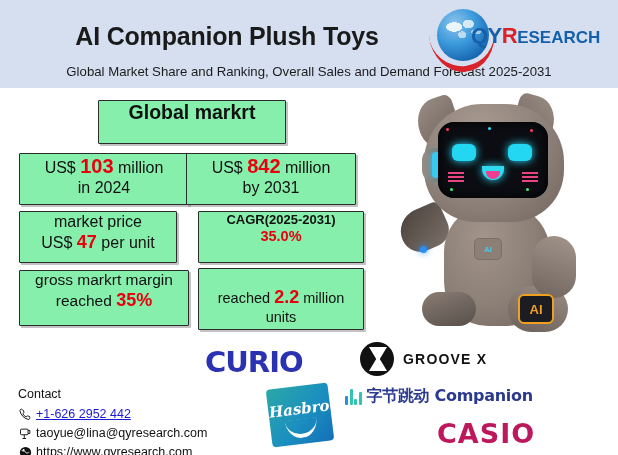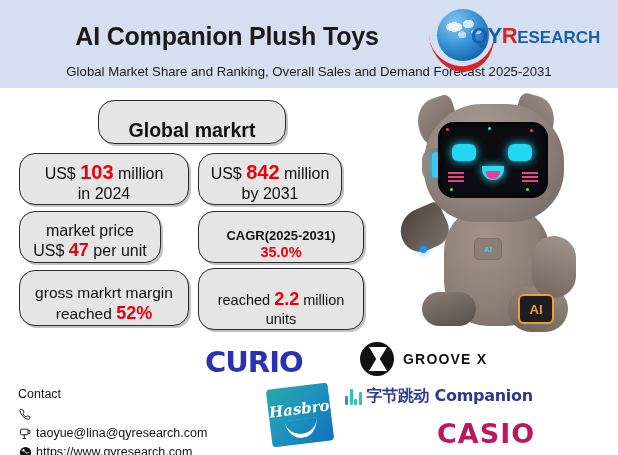--- a/index.html
+++ b/index.html
@@ -46,31 +46,31 @@
     border-bottom:6px solid #d8232a;border-radius:0 0 50% 50%/0 0 100% 100%;
     transform:rotate(-7deg);
   }
   .qyr .ltxt{position:absolute;left:46px;top:15px;font-size:22px;font-weight:bold;letter-spacing:-.5px;white-space:nowrap;}
   .qyr .q{color:#1560ab;}
   .qyr .r{color:#d8232a;}
   .qyr .rest{color:#1560ab;font-size:17px;letter-spacing:0px;}
 
   
   .box{
-    position:absolute;background:#e5e5e5;border:1.6px solid #2b2b2b;border-radius:16px;
+    position:absolute;background:#86efac;border:1.6px solid #2b2b2b;border-radius:1px;
     box-shadow:2px 2px 0 rgba(120,120,120,.45);
-    display:flex;align-items:flex-end;justify-content:center;text-align:center;
+    display:flex;align-items:flex-start;justify-content:center;text-align:center;
     color:#111;line-height:1.22;box-sizing:border-box;
   }
   .box .inner{width:100%;padding:0 6px;box-sizing:border-box;}
   .red{color:#e8000d;font-weight:bold;}
   .b-global{left:98px;top:100px;width:188px;height:44px;font-size:19.5px;font-weight:bold;}
   .b-2024{left:19px;top:153px;width:170px;height:52px;font-size:16px;}
-  .b-2031{left:198px;top:153px;width:144px;height:52px;font-size:16px;}
-  .b-price{left:19px;top:211px;width:142px;height:52px;font-size:16px;}
+  .b-2031{left:186px;top:153px;width:170px;height:52px;font-size:16px;}
+  .b-price{left:19px;top:211px;width:158px;height:52px;font-size:16px;}
   .b-cagr{left:198px;top:211px;width:166px;height:52px;font-size:13px;font-weight:bold;}
   .b-cagr .v{font-size:14.5px;}
   .b-margin{left:19px;top:270px;width:170px;height:56px;font-size:15.5px;}
   .b-prod{left:198px;top:268px;width:166px;height:62px;font-size:14.5px;}
   .b-2024 .num,.b-2031 .num{font-size:20px;}
   .b-price .num{font-size:18px;}
   .b-margin .num{font-size:18px;}
   .b-prod .num{font-size:18px;}
 
   
@@ -198,21 +198,21 @@
   <div class="box b-cagr">
     <div class="inner">
       <span>CAGR(2025-2031)</span><br>
       <span class="red v">35.0%</span>
     </div>
   </div>
 
   <div class="box b-margin">
     <div class="inner">
       <span>gross markrt margin</span><br>
-      <span>reached </span><span class="red num">52%</span>
+      <span>reached </span><span class="red num">35%</span>
     </div>
   </div>
 
   <div class="box b-prod">
     <div class="inner">
       <br>
       <span>reached </span><span class="red num">2.2</span><span> million</span><br>
       <span>units</span>
     </div>
   </div>
@@ -249,20 +249,21 @@
     <span class="glow" style="left:28px;top:150px;"></span>
   </div>
 
   <div class="contact">
     <div class="c-lead">Contact</div>
 
     <div class="c-row">
       <svg class="ic" viewBox="0 0 24 24">
         <path d="M5.5 3.5c-1.4 0-2.6 1.2-2.3 2.6C4.3 12.6 9.4 18 16 19.8c1.5.4 2.9-.8 2.9-2.3v-1.3c0-.7-.5-1.3-1.2-1.4l-2.6-.5c-.6-.1-1.2.2-1.5.7l-.6 1c-2.3-1.2-4.1-3-5.3-5.3l1-.6c.5-.3.8-.9.7-1.5l-.5-2.6c-.1-.7-.7-1.2-1.4-1.2z" fill="none" stroke="#111" stroke-width="1.5"></path>
       </svg>
+      <span class="c-link">+1-626 2952 442</span>
     </div>
 
     <div class="c-row">
       <svg class="ic" viewBox="0 0 24 24">
         <rect x="4" y="5" width="12" height="9" rx="1.5" fill="none" stroke="#111" stroke-width="1.5"></rect>
         <path d="M16 7h3v5h-3" fill="none" stroke="#111" stroke-width="1.5"></path>
         <path d="M10 14v6M7 20h6" fill="none" stroke="#111" stroke-width="1.5"></path>
       </svg>
       <span class="c-txt">taoyue@lina@qyresearch.com</span>
     </div>

